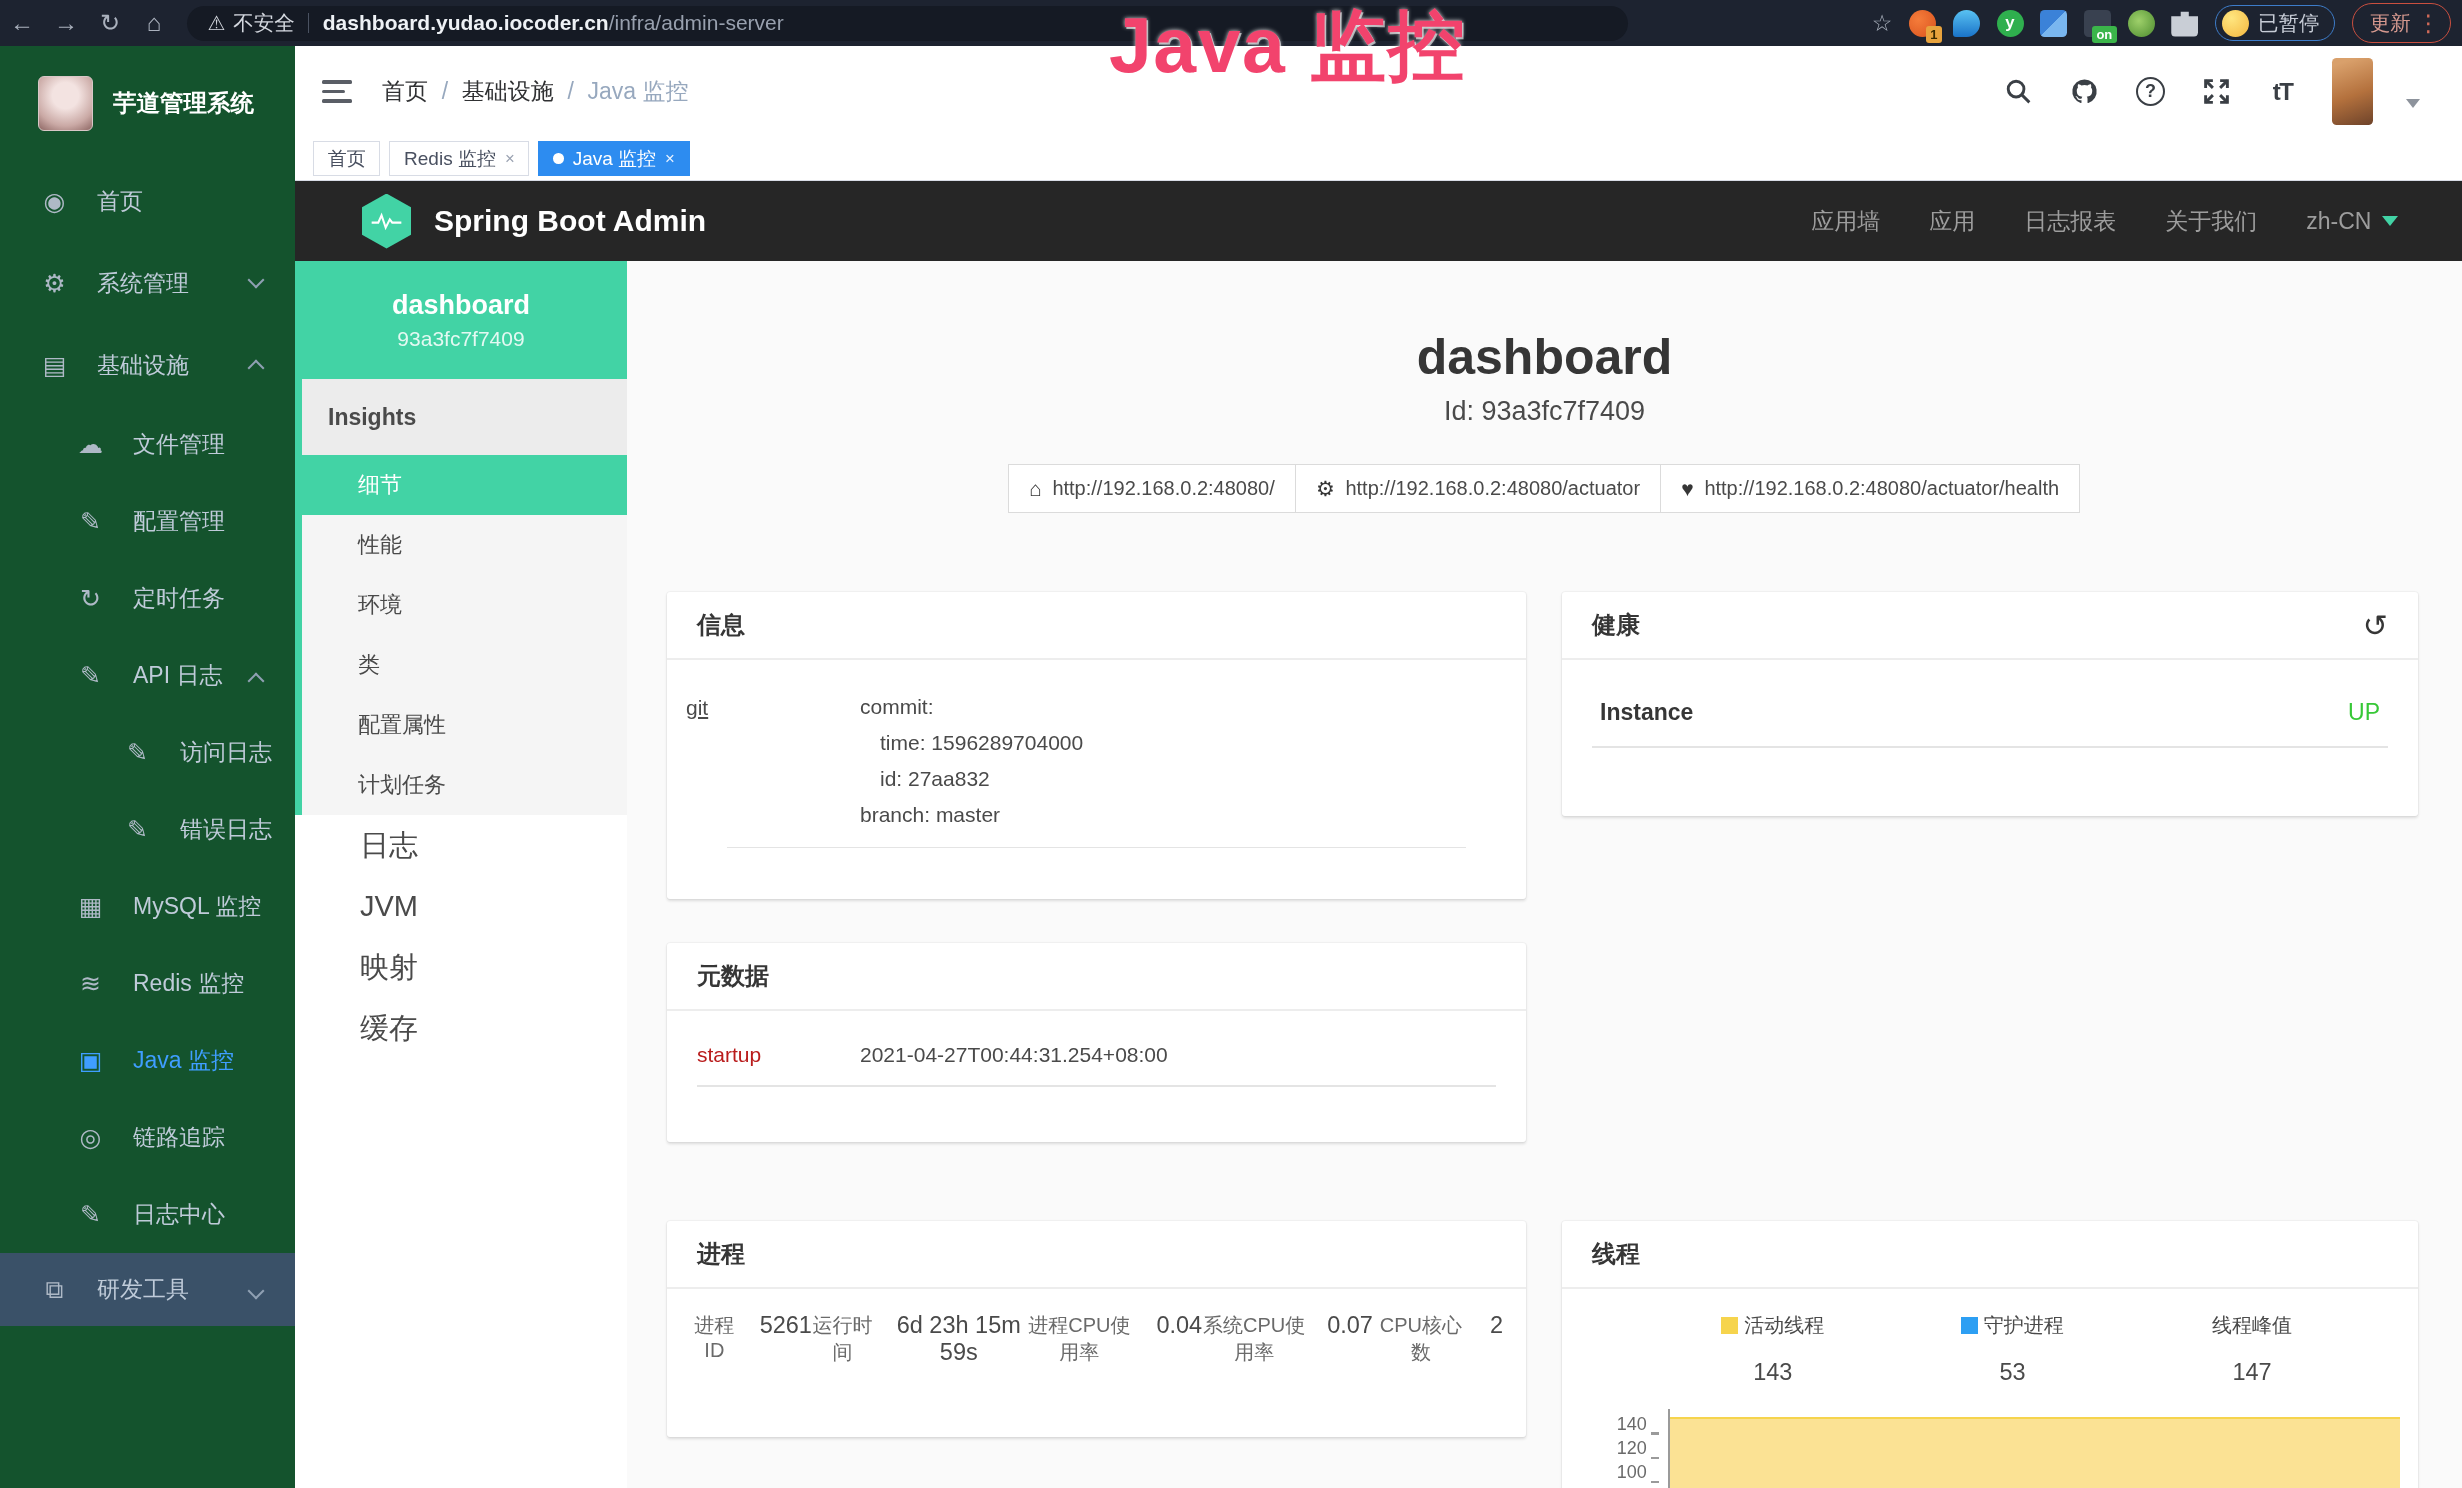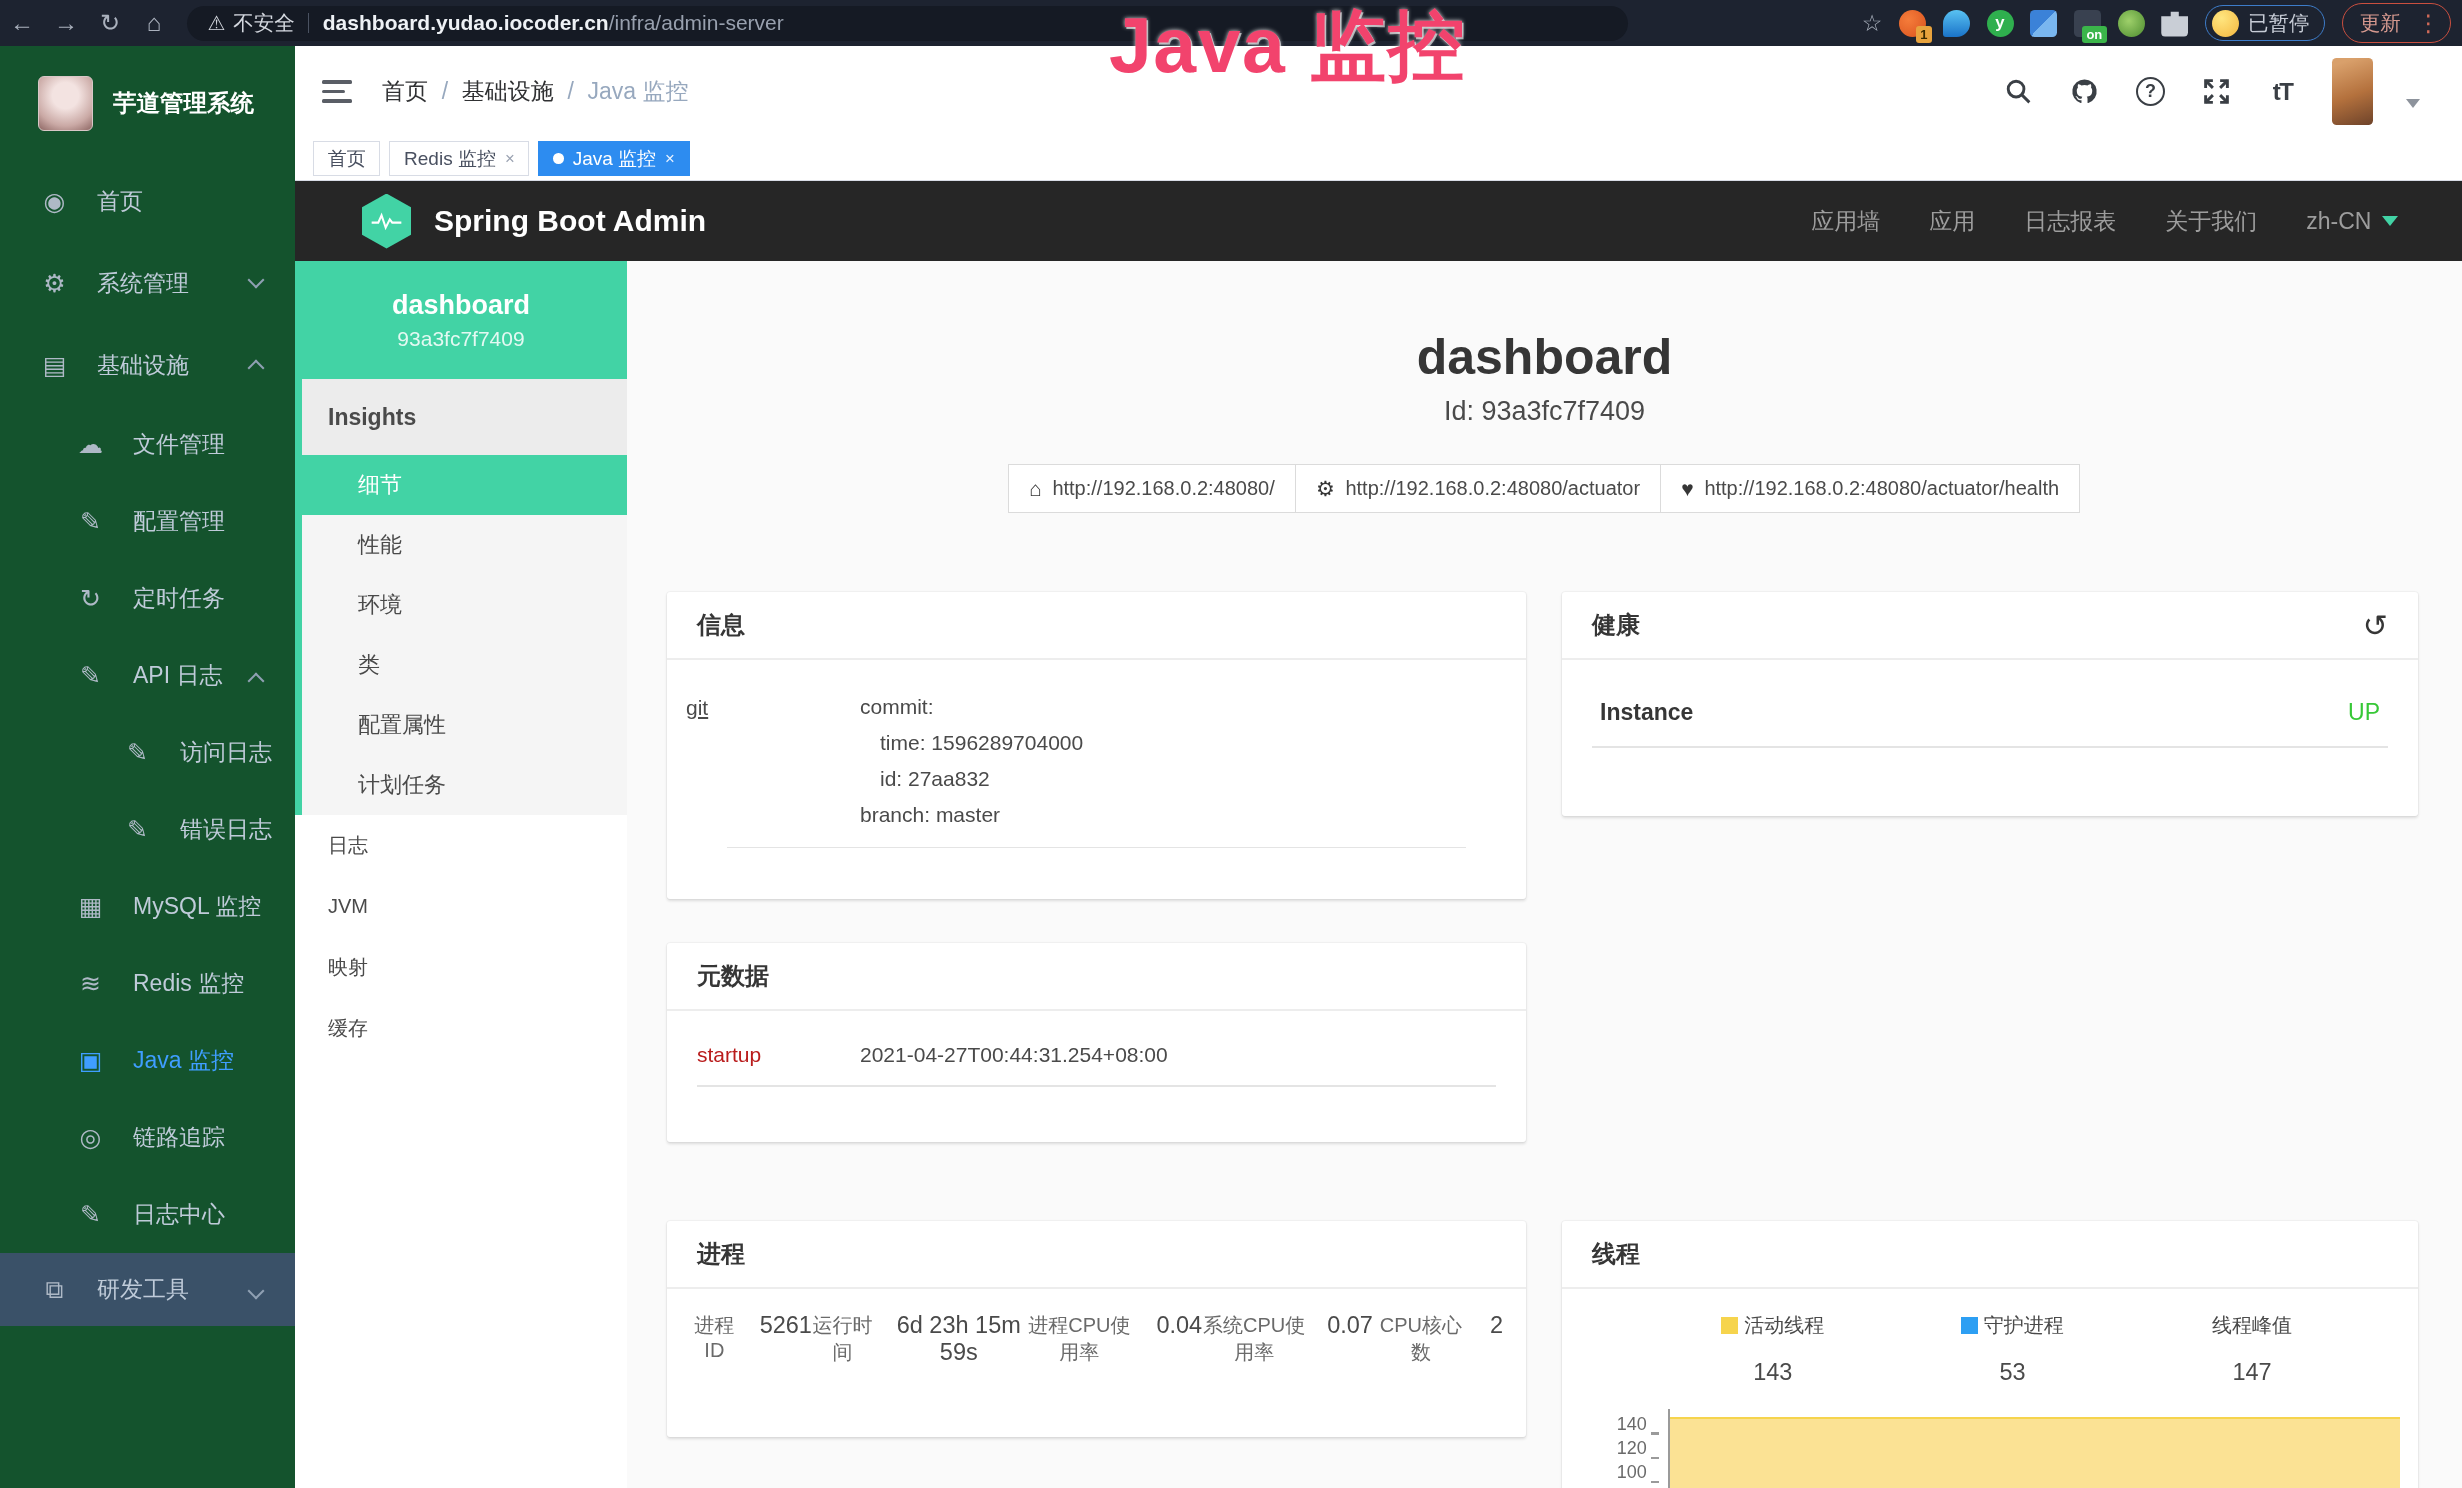--- a/index.html
+++ b/index.html
@@ -30,21 +30,21 @@
         display:flex; align-items:center; justify-content:center; }
   .e4 { background:linear-gradient(135deg,#3b82d8 50%, #79b6ef 50%); border-radius:4.6px; }
   .e5 { background:#394150; border-radius:4.6px; }
   .e6 { background:radial-gradient(circle at 40% 40%, #9ed06a, #4c8b2f); border-radius:50%; }
   .e7 { background:#c9ced6; border-radius:4.6px;
         clip-path:polygon(0 25%,35% 25%,35% 8%,65% 8%,65% 25%,100% 25%,100% 100%,0 100%); }
   .chip { display:flex; align-items:center; gap:9px; border:1.5px solid #3d7cc9; border-radius:20px;
     padding:3px 15px 3px 6px; font-size:20.5px; color:#c7ccd6; }
   .chip-face { width:27px; height:27px; border-radius:50%;
     background:radial-gradient(circle at 35% 30%, #ffe680, #f4b73f); }
-  .update-pill { display:flex; align-items:center; gap:16px; border:1.5px solid #c94f3f; border-radius:20px;
+  .update-pill { display:flex; align-items:center; gap:6px; border:1.5px solid #c94f3f; border-radius:20px;
     padding:4.6px 10.6px 4.6px 16.7px; font-size:20.5px; color:#d6998f;font-family:Liberation Serif, serif; }
   .dots { font-size:23px; color:#cf6a58; }
 
   
   .annotation { position:absolute; left:1109px; top:-4.6px; z-index:50; font-size:77px; font-weight:bold;
     color:#f2436d; text-shadow:0 0 4.6px rgba(255,255,255,.85), 1.5px 1.5px 0 rgba(255,255,255,.6);
     letter-spacing:1.5px; pointer-events:none; }
 
   
   .app { position:absolute; top:46px; left:0; right:0; bottom:0; display:flex; }
@@ -116,22 +116,22 @@
   .inst-head { height:118px; background:#42d3a5; color:#fff; display:flex; flex-direction:column;
     align-items:center; justify-content:center; gap:6px; }
   .inst-name { font-size:27px; font-weight:bold; }
   .inst-id { font-size:21px; color:rgba(255,255,255,.85); }
   .menu-group { border-left:7.6px solid #42d3a5; background:#f5f5f5; }
   .grp-head { height:76px; display:flex; align-items:center; padding-left:26px; background:#ececec;
     font-size:23px; font-weight:bold; color:#4a4a4a; }
   .sub-item { height:60px; display:flex; align-items:center; padding-left:56px; font-size:22px;
     color:#4a4a4a; cursor:pointer; }
   .sub-item.active { background:#42d3a5; color:#fff; }
-  .side-item { height:61px; display:flex; align-items:center; padding-left:33px; font-size:20px;
-    color:#4a4a4a; cursor:pointer; background:#fff; }
+  .side-item { height:61px; display:flex; align-items:center; padding-left:33px; font-size:29px;
+    color:#4a4a4a; cursor:pointer; background:#fff;margin-left:32px; }
 
   .sba-main { flex:1; background:#fafafa; position:relative; overflow:hidden; }
   .main-title { position:absolute; top:67px; left:0; width:100%; text-align:center;
     font-size:50px; font-weight:bold; color:#363636; }
   .main-id { position:absolute; top:135px; left:0; width:100%; text-align:center;
     font-size:27px; color:#4a4a4a; }
   .endpoints { position:absolute; top:203px; left:0; width:100%; display:flex; justify-content:center; }
   .ep-btn { display:flex; align-items:center; gap:10.6px; height:49px; padding:0 20px; background:#fff;
     border:0.8px solid #dbdbdb; margin-left:-0.8px; font-size:20px; color:#4a4a4a; cursor:pointer; }
   .ep-btn .eico { font-size:21px; color:#363636; }

